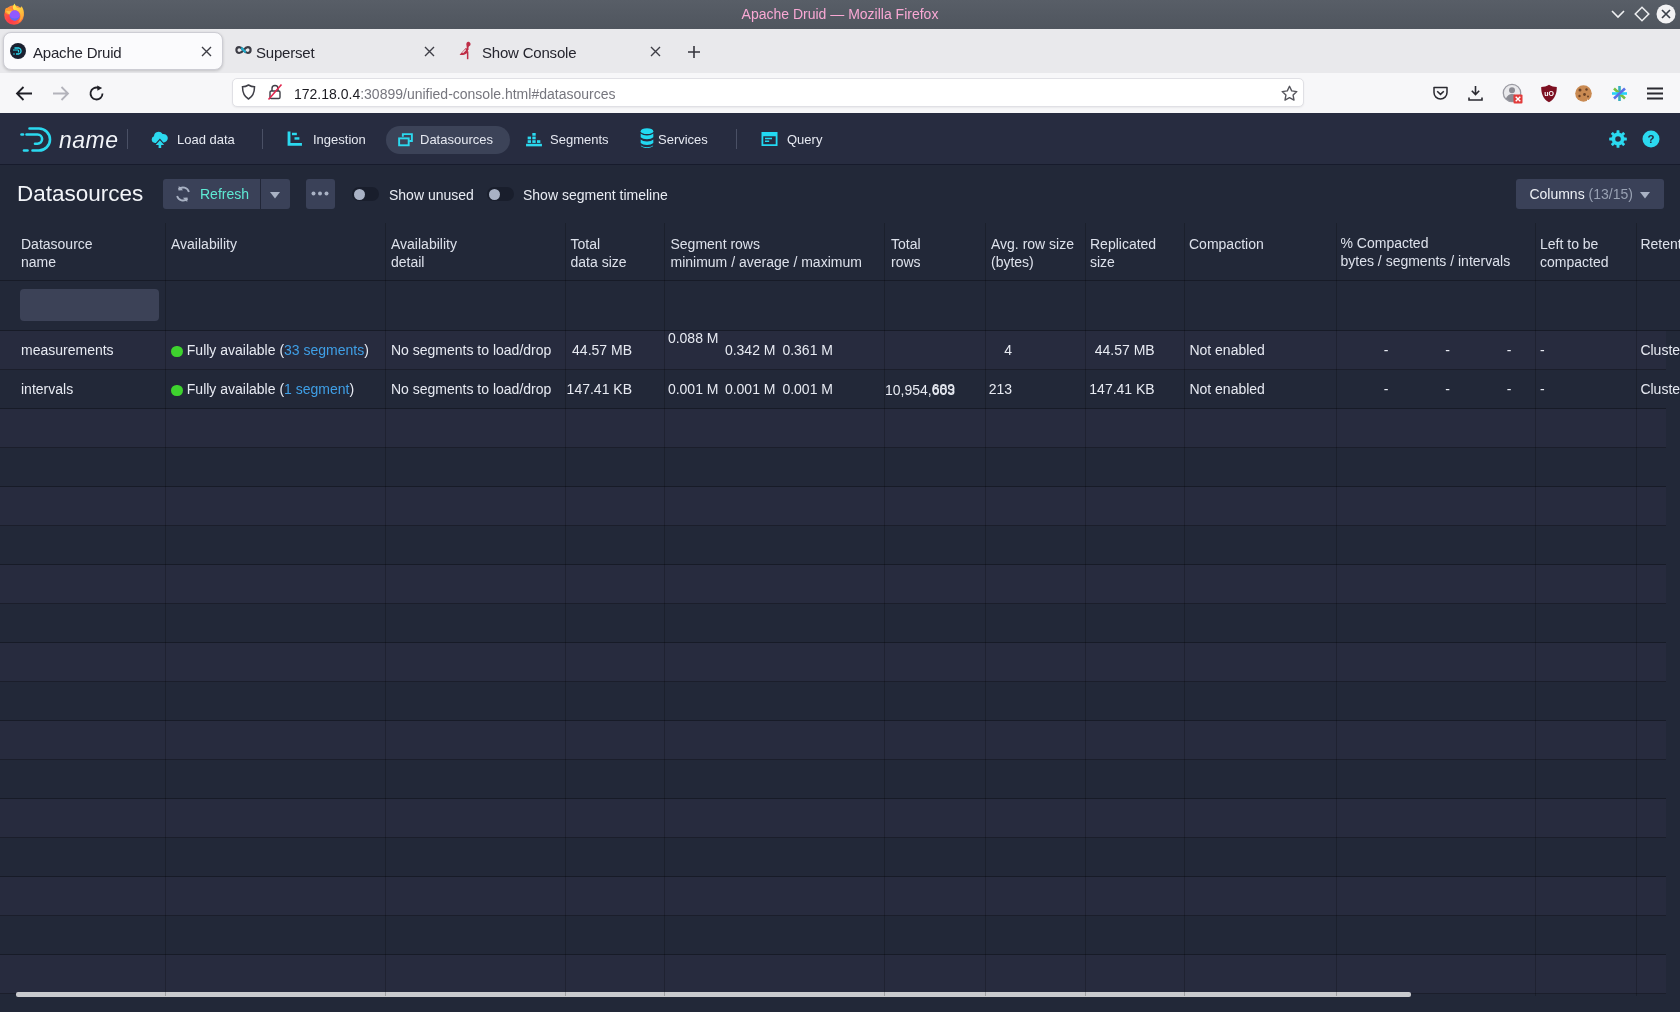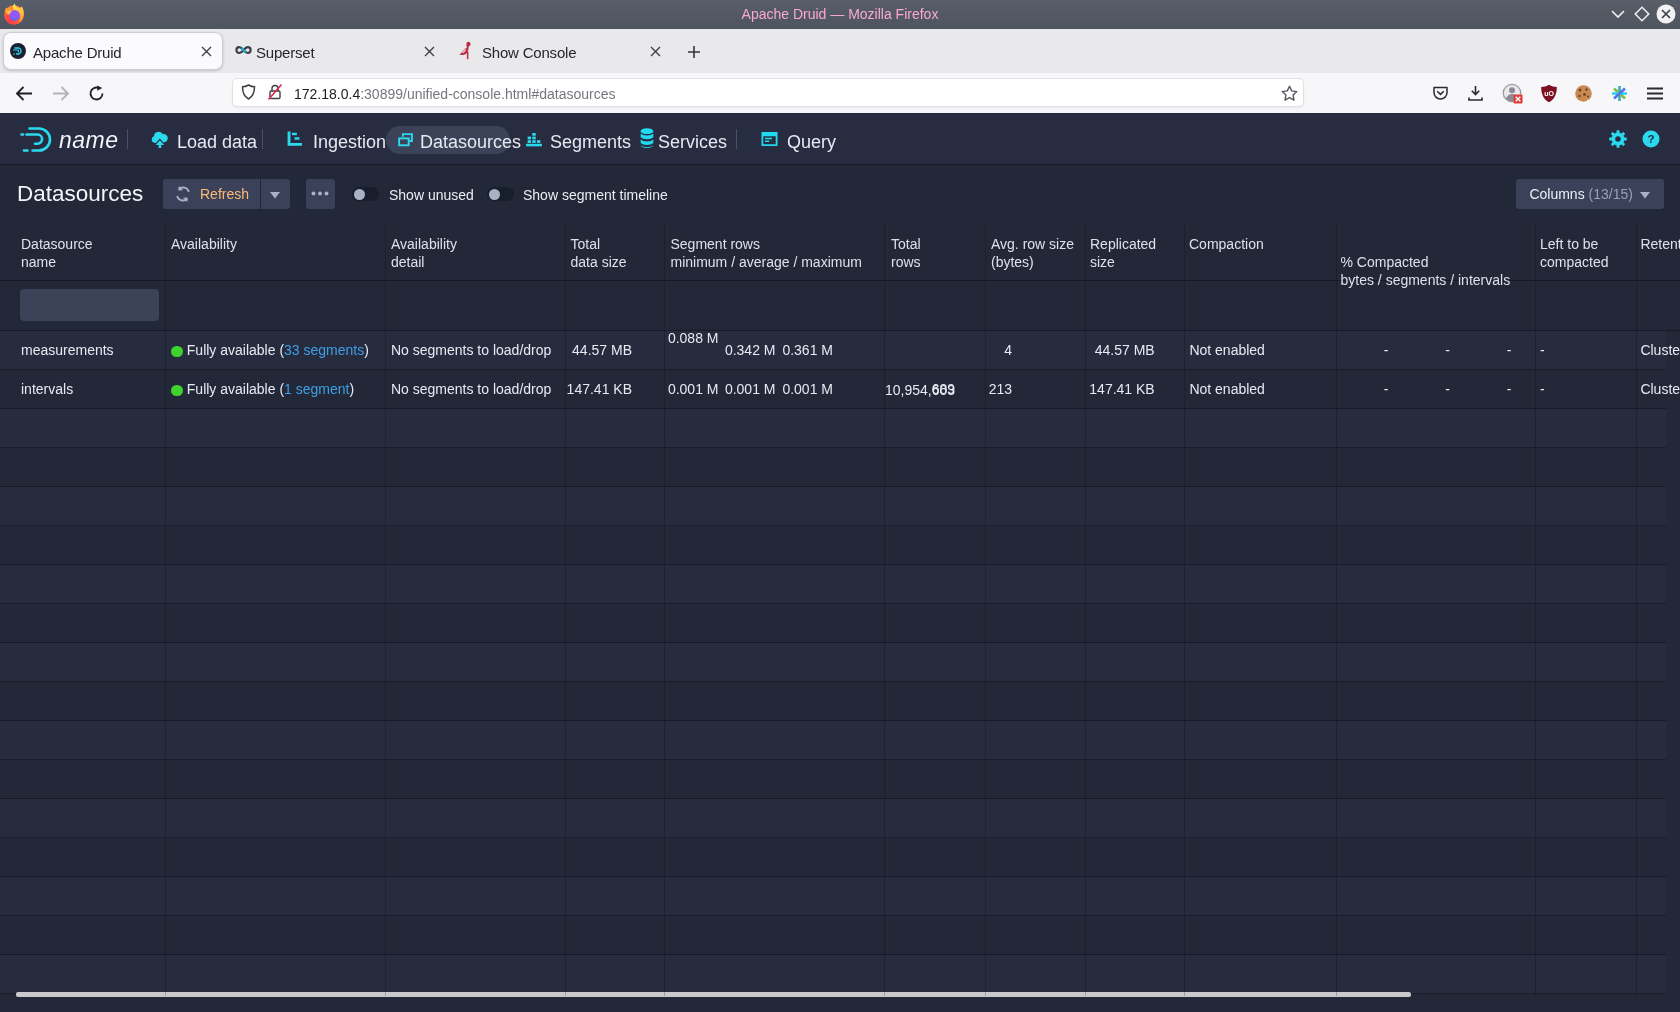--- a/index.html
+++ b/index.html
@@ -9,25 +9,25 @@
 #titlebar { left:0; top:0; width:1680px; height:29px; background:linear-gradient(#585E67,#4F555E); }
 #titletext { width:100%; top:6px; text-align:center; font-size:14px; color:#f9a8d4; }
 #tabbar { left:0; top:29px; width:1680px; height:44px; background:#E9E9EC; }
 #toolbar { left:0; top:73px; width:1680px; height:40px; background:#F7F7F9; }
 .tab-active { left:3px; top:32px; width:220px; height:38px; background:#FBFBFD; border:1px solid #CDCDD4; border-radius:8px; box-shadow:0 1px 3px rgba(0,0,0,.18); }
 .tabtxt { font-size:15px; color:#25252e; white-space:nowrap; letter-spacing:-0.2px; }
 #urlbar { left:232px; top:77.5px; width:1072px; height:29px; background:#FFFFFF; border:1px solid #E0E0E5; border-radius:5px; box-shadow:0 1px 2px rgba(0,0,0,.06); }
 #urltxt { left:294px; top:86px; font-size:14px; color:#76767E; white-space:nowrap; }
 #urltxt b { color:#1B1B21; font-weight:normal; }
 #navbar { left:0; top:113px; width:1680px; height:52px; background:#272C40; border-bottom:1px solid #171B2C; }
-.navitem { top:131.5px; font-size:18px; color:#E6E9F1; white-space:nowrap; }
+.navitem { top:131.5px; font-size:13px; color:#E6E9F1; white-space:nowrap; }
 .navsep { top:129px; width:1px; height:20px; background:#4A5065; }
 #vtitle { left:17px; top:181px; font-size:22.5px; color:#F3F5F9; }
 .btn { background:#3A4158; border-radius:3px; }
-.btntxt { font-size:14px; color:#fdba74; }
+.btntxt { font-size:14px; color:#5eead4; }
 #table { left:0; top:222px; width:1680px; height:775px; background:#222838; overflow:hidden; }
 .vline { top:223px; width:1px; height:773px; background:rgba(0,0,0,0.20); z-index:3; }
 .hline { left:0; width:1680px; height:1px; background:rgba(0,0,0,0.30); }
 .hdrcell { font-size:14px; color:#DDE1EB; line-height:17.8px; white-space:nowrap; z-index:4; }
 .row { left:0; width:1665.5px; height:39px; border-bottom:1px solid rgba(0,0,0,0.30); }
 .rowlight { background:#272B3E; }
 .cell { font-size:14px; color:#E7EAF2; white-space:nowrap; z-index:4; }
 a.lnk { color:#3F9FE6; text-decoration:none; }
 #scrollthumb { left:16px; top:992px; width:1395px; height:4.5px; background:#C9CACE; border-radius:2px; }
 svg { display:block; }
@@ -278,21 +278,21 @@
 <div class="abs hline" style="top:330px;"></div>
 <div class="abs hdrcell" style="left:21px;top:236px;">Datasource<br>name</div>
 <div class="abs hdrcell" style="left:171px;top:236px;">Availability</div>
 <div class="abs hdrcell" style="left:391px;top:236px;">Availability<br>detail</div>
 <div class="abs hdrcell" style="left:570.5px;top:236px;">Total<br>data size</div>
 <div class="abs hdrcell" style="left:670.5px;top:236px;">Segment rows<br>minimum / average / maximum</div>
 <div class="abs hdrcell" style="left:891px;top:236px;">Total<br>rows</div>
 <div class="abs hdrcell" style="left:991px;top:236px;">Avg. row size<br>(bytes)</div>
 <div class="abs hdrcell" style="left:1090px;top:236px;">Replicated<br>size</div>
 <div class="abs hdrcell" style="left:1189px;top:236px;">Compaction</div>
-<div class="abs hdrcell" style="left:1340.5px;top:254px;">% Compacted<br>bytes / segments / intervals</div>
+<div class="abs hdrcell" style="left:1340.5px;top:235px;">% Compacted<br>bytes / segments / intervals</div>
 <div class="abs hdrcell" style="left:1540px;top:236px;">Left to be<br>compacted</div>
 <div class="abs hdrcell" style="left:1640.4px;top:236px;">Retention</div>
 <div class="abs" style="left:20px;top:289.4px;width:138.5px;height:31.3px;background:#3C4257;border-radius:4px;"></div>
 <div class="abs row rowlight" style="top:330.8px;"></div>
 <div class="abs row" style="top:369.8px;"></div>
 <div class="abs row rowlight" style="top:408.8px;"></div>
 <div class="abs row" style="top:447.8px;"></div>
 <div class="abs row rowlight" style="top:486.8px;"></div>
 <div class="abs row" style="top:525.8px;"></div>
 <div class="abs row rowlight" style="top:564.8px;"></div>

